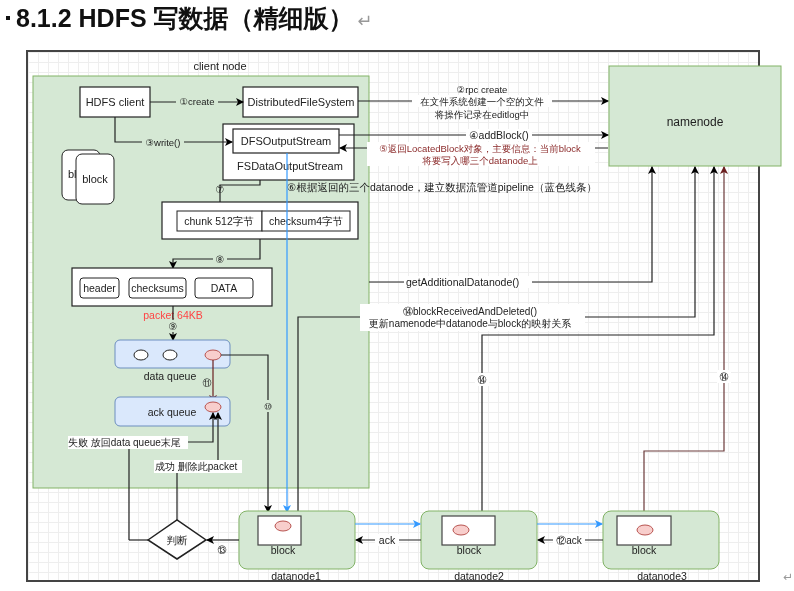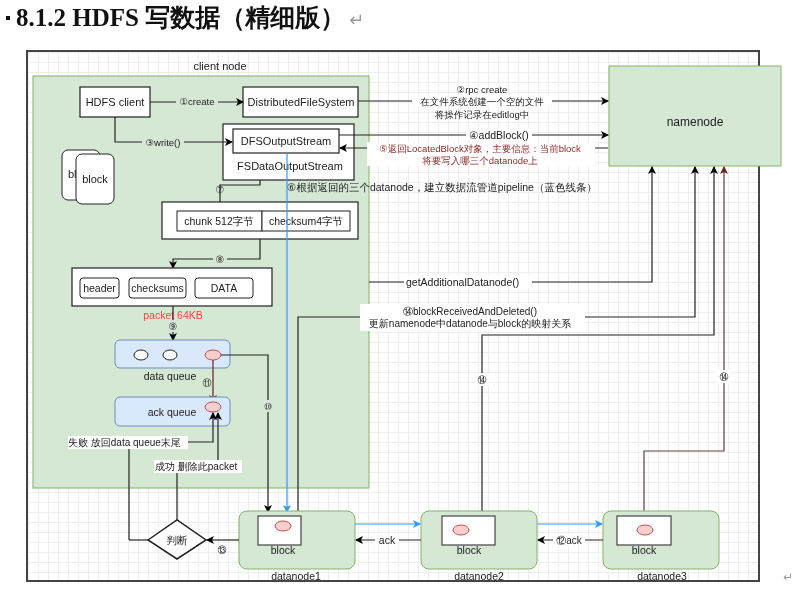--- a/index.html
+++ b/index.html
@@ -1,17 +1,17 @@
 <!DOCTYPE html>
 <html><head>
 <meta charset="utf-8">
 <style>
   html,body{margin:0;padding:0;background:#fff;}
   body{width:794px;height:591px;position:relative;overflow:hidden;font-family:"Liberation Sans","DejaVu Sans",sans-serif;}
-  .title{position:absolute;left:6px;top:0px;height:36px;line-height:36px;font-size:25px;font-weight:bold;color:#111;font-family:Liberation Serif, serif;white-space:nowrap;}
+  .title{position:absolute;left:6px;top:0px;height:36px;line-height:36px;font-size:25px;font-weight:bold;color:#111;font-family:Liberation Sans, sans-serif;white-space:nowrap;}
   .title .bullet{display:inline-block;width:4px;height:4px;background:#111;vertical-align:middle;margin-right:6px;position:relative;top:-2px;}
   .title .ret{font-weight:normal;color:#999;font-size:18px;margin-left:4px;}
   .frame{position:absolute;left:26px;top:50px;width:734px;height:532px;border:2px solid #444;box-sizing:border-box;
     background-color:#fff;
     background-image:linear-gradient(#eee 1px,transparent 1px),linear-gradient(90deg,#eee 1px,transparent 1px);
     background-size:10px 10px;}
   .corner-ret{position:absolute;left:783px;top:570px;font-size:12px;color:#999;}
   svg{position:absolute;left:0;top:0;}
   .t{font-family:"Liberation Sans","DejaVu Sans",sans-serif;}
 </style>

